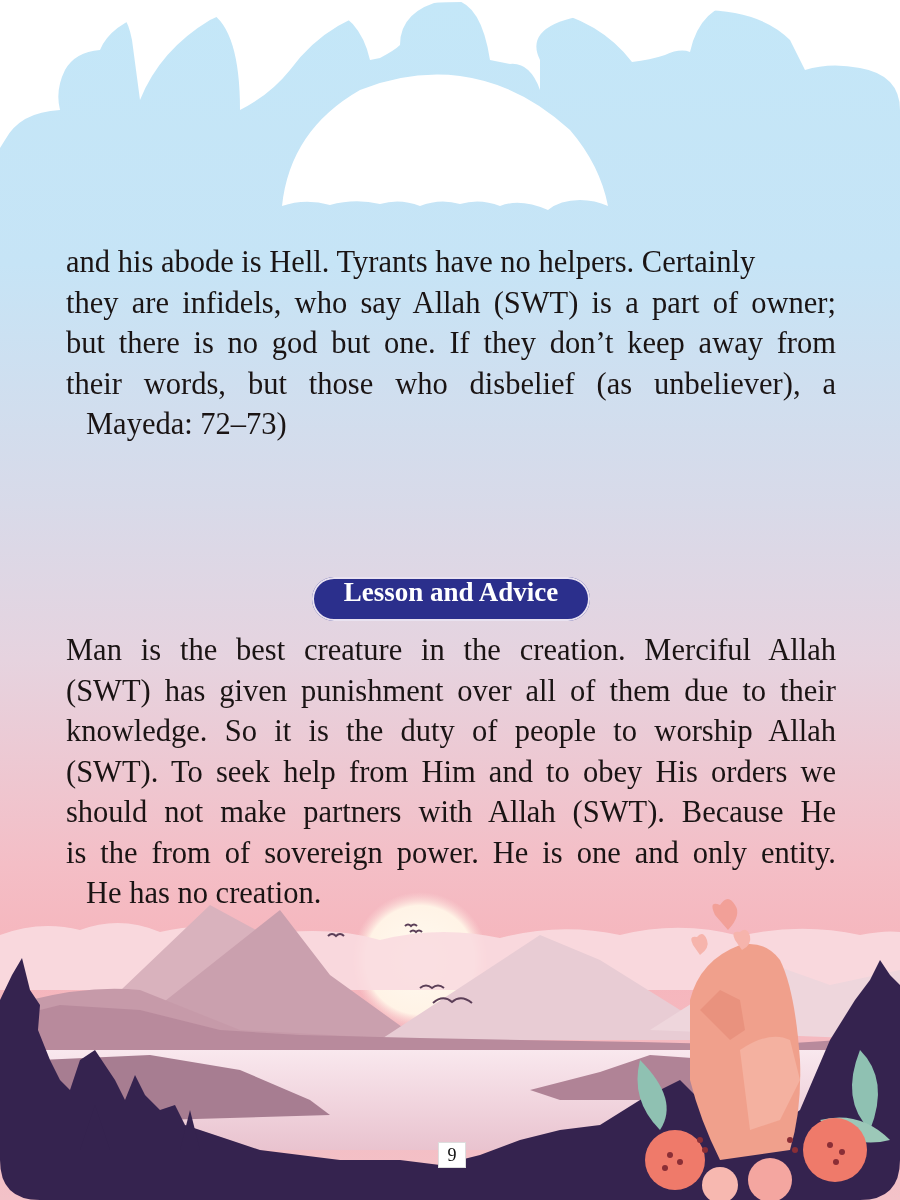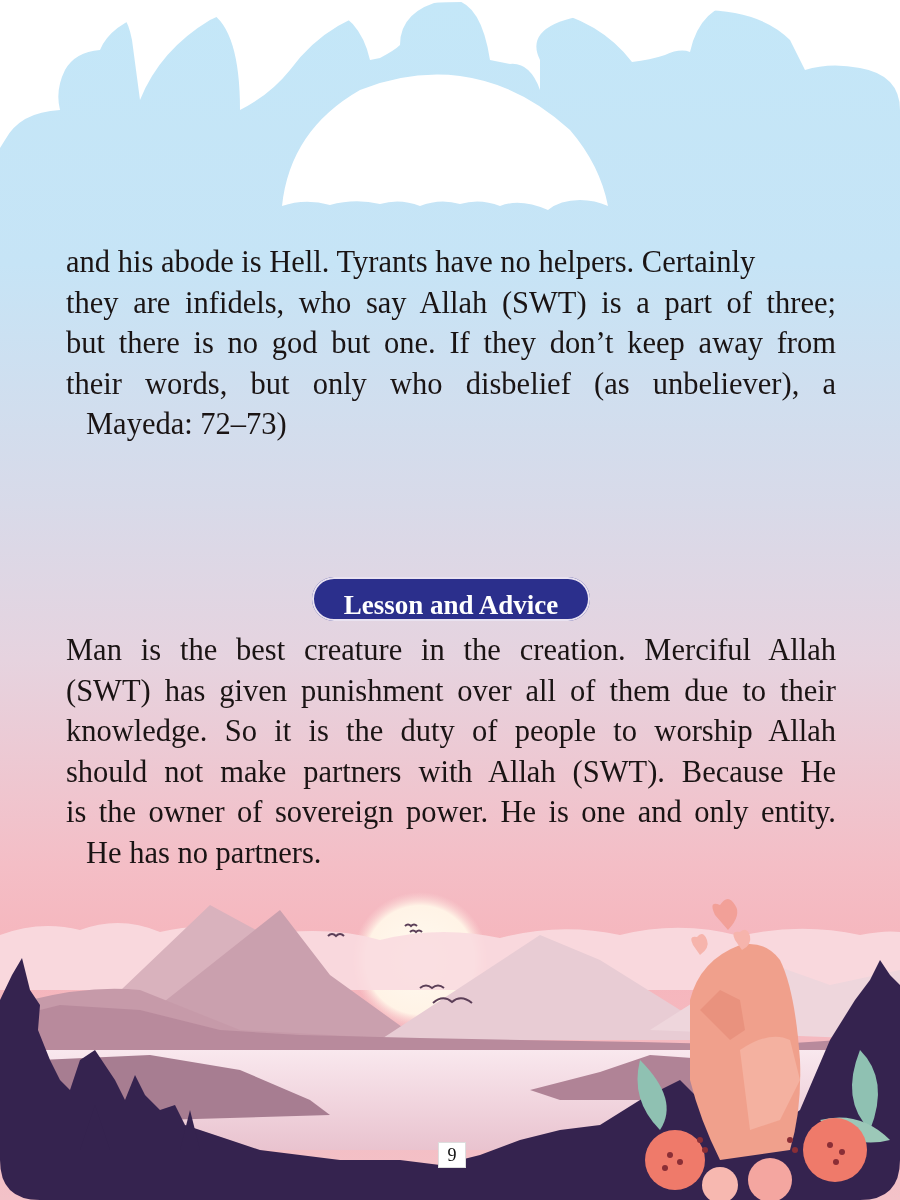--- a/index.html
+++ b/index.html
@@ -8,21 +8,21 @@
   .page { position: absolute; left: 0; top: 0; width: 876px; height: 1200px; }
   .bg-svg { position: absolute; left: 0; top: 0; width: 900px; height: 1200px; }
   .text-block { position: absolute; left: 66px; width: 770px; color: #1a1414;
                 font-size: 30.5px; line-height: 40.5px; text-align: justify; }
   .text-block p { margin: 0; }
   .text-block .last { text-align: left; margin-left: 20px; }
   #para1 { top: 242px; }
   #para2 { top: 630px; }
   .heading-pill { position: absolute; left: 312px; top: 577px; width: 278px; height: 44px;
                   background: #2b2f8c; border-radius: 22px; box-shadow: 0 0 0 2px #e9e2f0 inset;
-                  display: flex; align-items: flex-end; justify-content: center; }
+                  display: flex; align-items: flex-start; justify-content: center; }
   .heading-pill span { color: #ffffff; font-weight: bold; font-size: 27px; }
   .page-number { position: absolute; left: 438px; top: 1142px; width: 26px; height: 24px;
                  background: #ffffff; border: 1px solid #ddd; font-size: 18px; color: #111;
                  display: flex; align-items: center; justify-content: center; }
 </style>
 </head>
 <body>
 
 <div class="page">
 
@@ -135,33 +135,34 @@
         <circle cx="700" cy="1140" r="3"></circle>
           <circle cx="705" cy="1150" r="3"></circle>
         <circle cx="790" cy="1140" r="3"></circle>
           <circle cx="795" cy="1150" r="3"></circle>
       </g>
     </g>
   </svg>
 
   <div class="text-block" id="para1">
     <p>and his abode is Hell. Tyrants have no helpers. Certainly</p>
-    <p style="text-align-last:justify">they are infidels, who say Allah (SWT) is a part of three;</p>
+    <p style="text-align-last:justify">they are infidels, who say Allah (SWT) is a part of owner;</p>
     <p style="text-align-last:justify">but there is no god but one. If they don’t keep away from</p>
-    <p style="text-align-last:justify">their words, but only who disbelief (as unbeliever), a</p>
+    <p style="text-align-last:justify">their words, but those who disbelief (as unbeliever), a</p>
     <p class="last">Mayeda: 72–73)</p>
   </div>
 
   <div class="heading-pill">
     <span>Lesson and Advice</span>
   </div>
 
   <div class="text-block" id="para2">
     <p style="text-align-last:justify">Man is the best creature in the creation. Merciful Allah</p>
     <p style="text-align-last:justify">(SWT) has given punishment over all of them due to their</p>
     <p style="text-align-last:justify">knowledge. So it is the duty of people to worship Allah</p>
+    <p style="text-align-last:justify">(SWT). To seek help from Him and to obey His orders we</p>
     <p style="text-align-last:justify">should not make partners with Allah (SWT). Because He</p>
-    <p style="text-align-last:justify">is the owner of sovereign power. He is one and only entity.</p>
-    <p class="last">He has no partners.</p>
+    <p style="text-align-last:justify">is the from of sovereign power. He is one and only entity.</p>
+    <p class="last">He has no creation.</p>
   </div>
 
   <div class="page-number">9</div>
 </div>
 
 </body></html>

